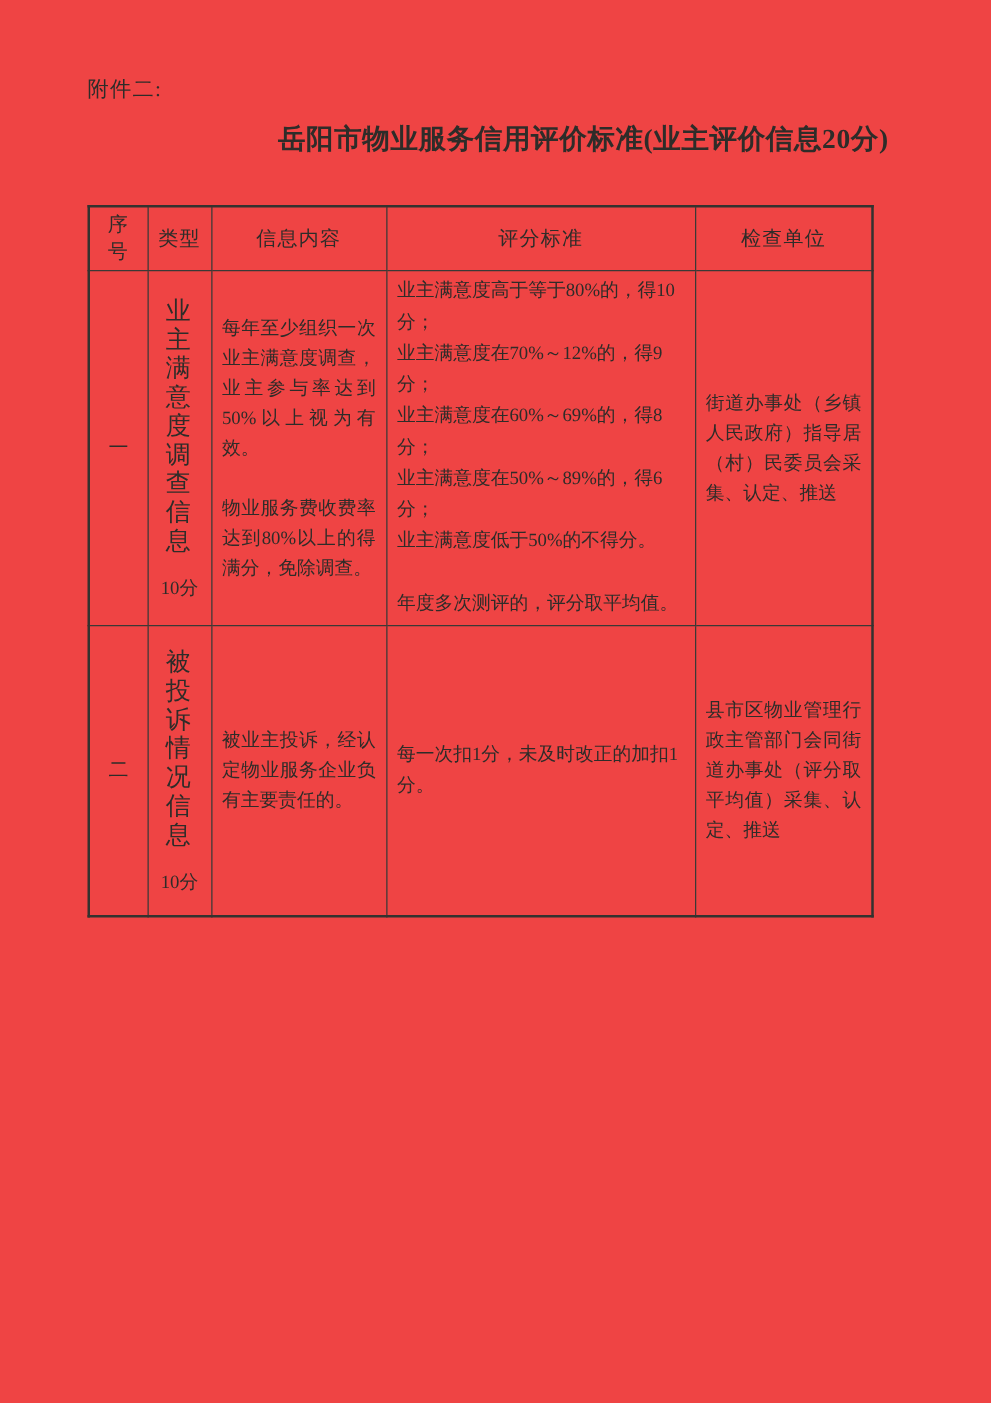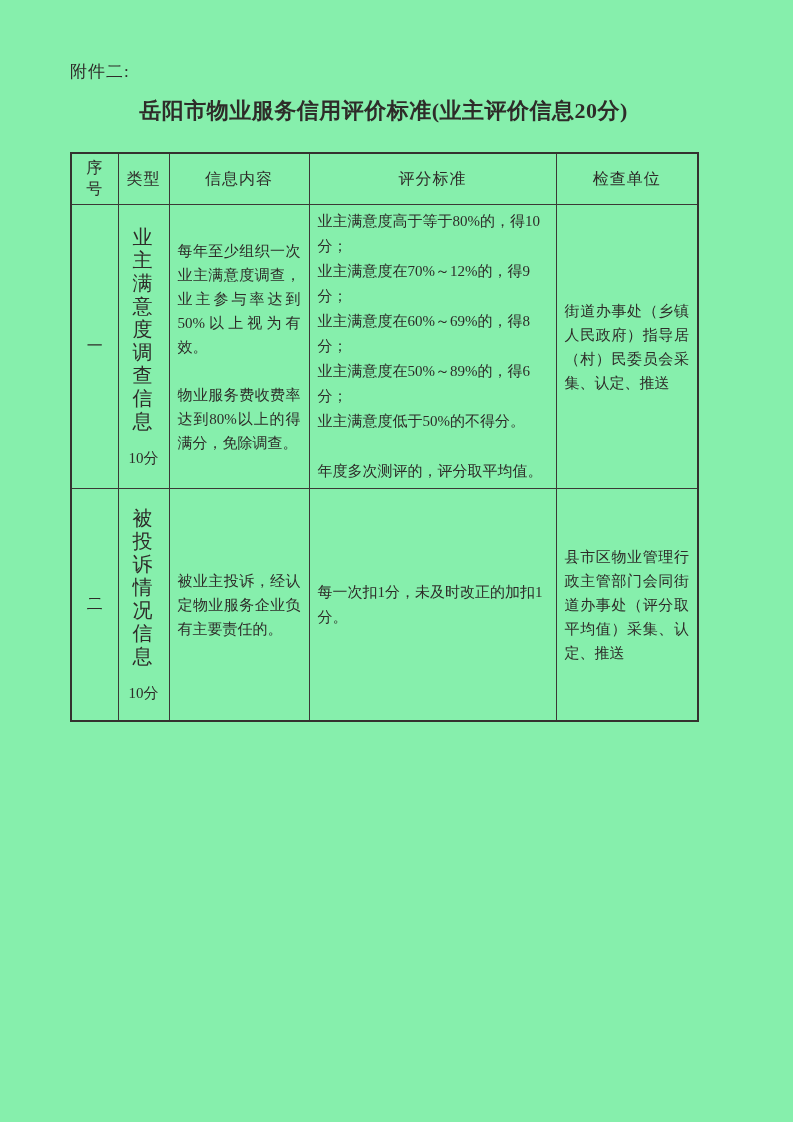--- a/index.html
+++ b/index.html
@@ -5,47 +5,47 @@
   html, body {
     margin: 0;
     padding: 0;
     background: #e8e8e8;
   }
   .page {
     position: relative;
     width: 793px;
     height: 1122px;
     margin: 0 auto;
-    background: #86efac;
+    background: #ef4444;
     color: #2e2c29;
     font-family: "Liberation Serif", "DejaVu Serif", serif;
     overflow: hidden;
   }
   .attachment-label {
     position: absolute;
     left: 70px;
     top: 60px;
     font-size: 17px;
     letter-spacing: 1px;
   }
   .doc-title {
     position: absolute;
-    left: 70px;
+    left: 84px;
     top: 96px;
     width: 627px;
-    text-align: center;
+    text-align: right;
     font-size: 22px;
     font-weight: bold;
     letter-spacing: 0.5px;
     white-space: nowrap;
   }
   table.eval-table {
     position: absolute;
     left: 70px;
-    top: 152px;
+    top: 164px;
     width: 627px;
     border-collapse: collapse;
     table-layout: fixed;
     font-size: 15px;
     color: #2e2c29;
   }
   table.eval-table td, table.eval-table th {
     border: 1px solid #3b3936;
     padding: 4px 8px;
     vertical-align: middle;

